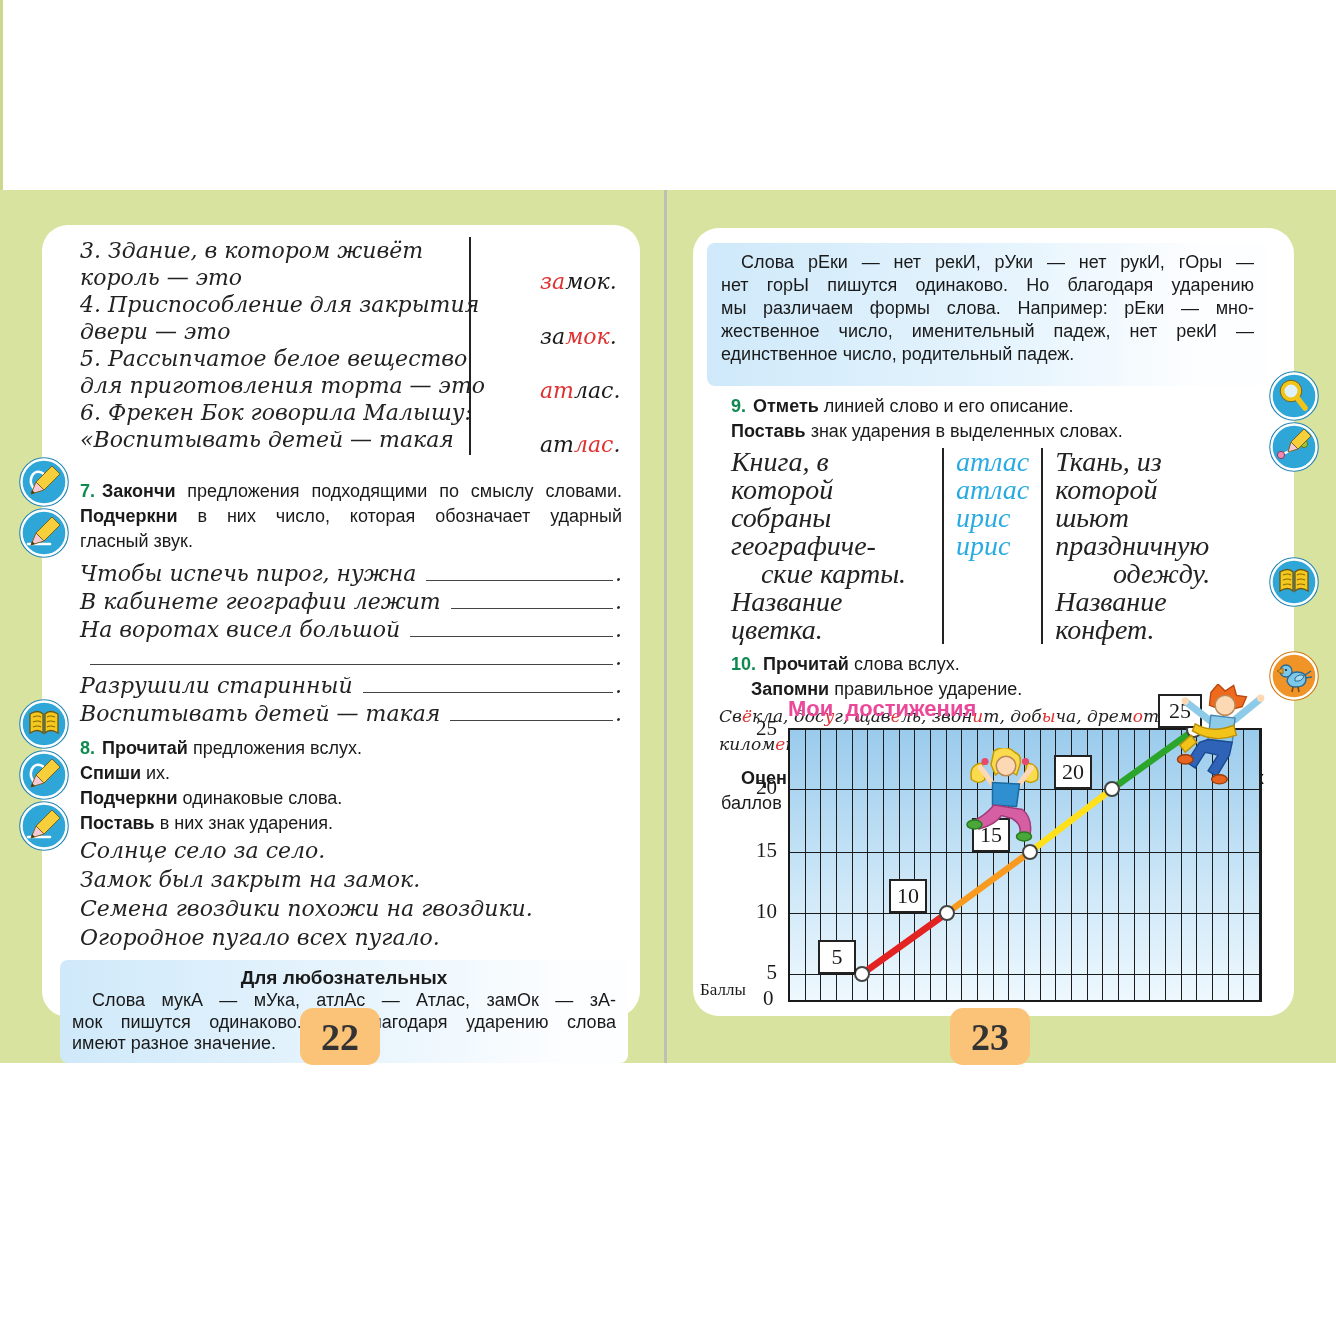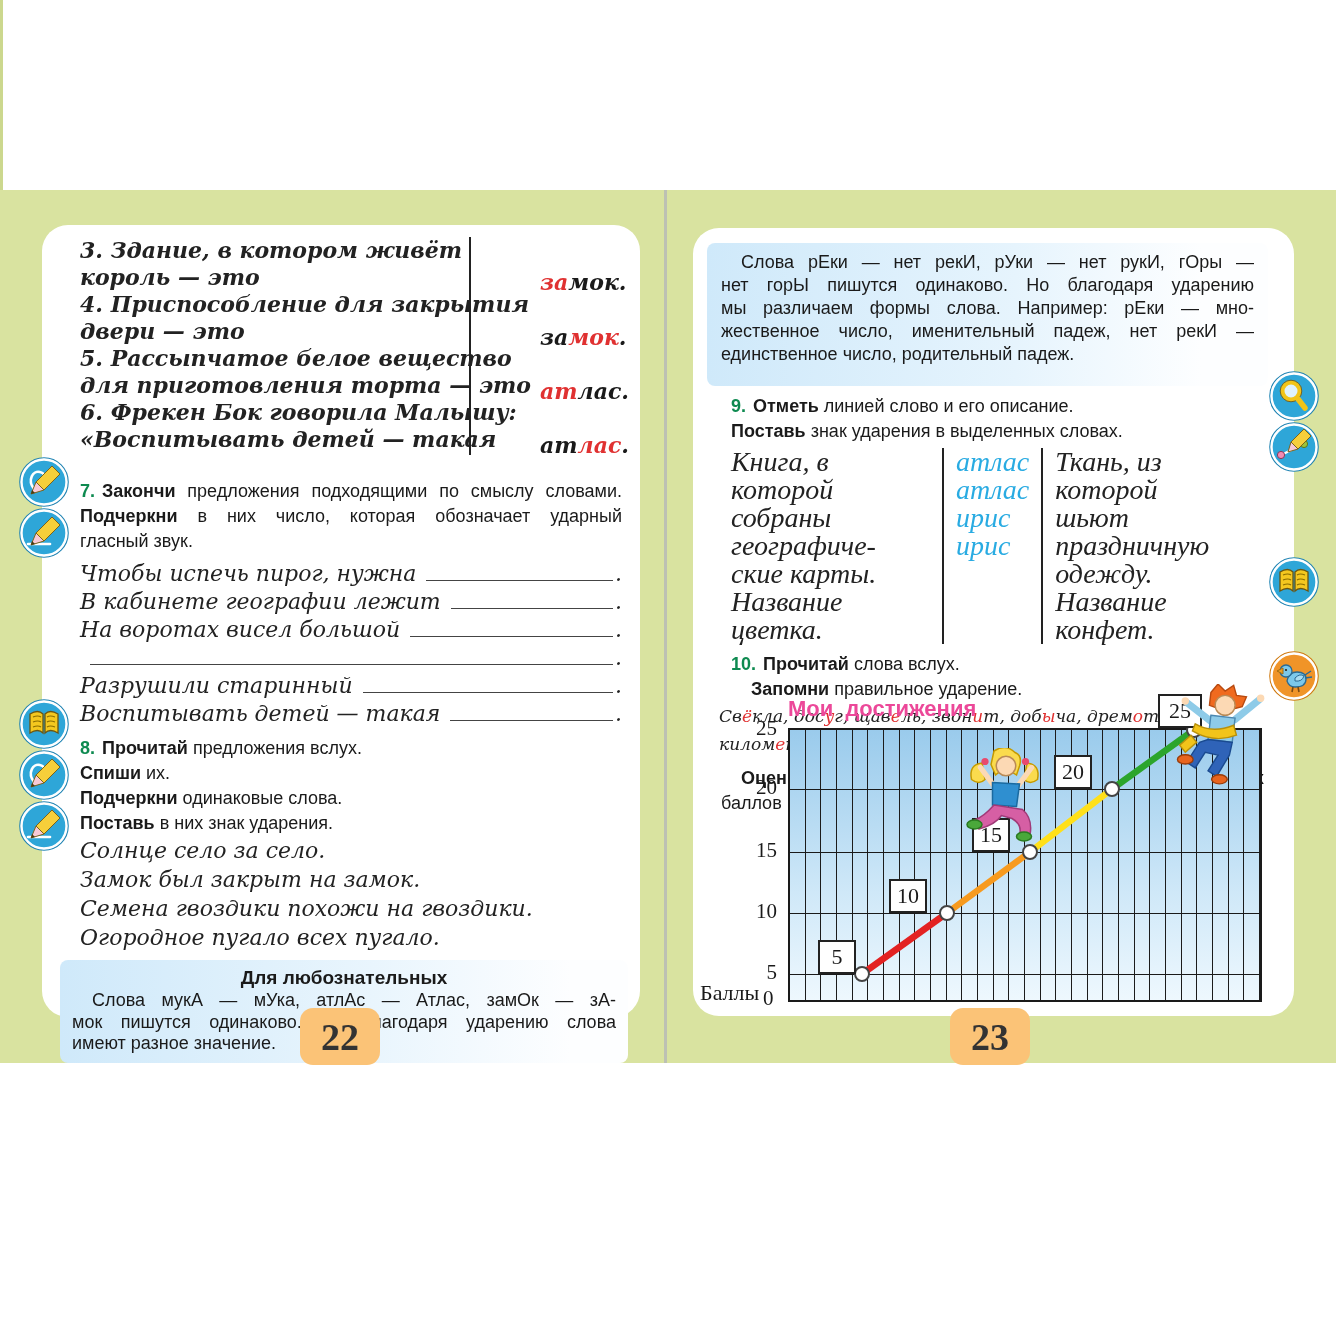--- a/index.html
+++ b/index.html
@@ -22,21 +22,21 @@
   .num{color:#0e8a50;font-weight:bold;margin-right:7px;}
   b{font-weight:bold;}
   .jl{text-align:justify;text-align-last:justify;}
   .ind{text-indent:20px;}
   .cur{font-family:"DejaVu Serif",serif;font-style:italic;color:#222;}
   .r{color:#e03131;}
   .blue{color:#29abe2;}
 
   
   .lcontent{padding:0 18px 0 38px;}
-  .clues{position:relative;height:234px;padding-top:12px;font-weight:bold;}
+  .clues{position:relative;height:234px;padding-top:12px;}
   .clue-line{font-size:22px;line-height:27px;}
   .clue-divider{position:absolute;left:389px;top:12px;height:218px;border-left:2px solid #222;}
   .ans{position:absolute;left:460px;font-family:"DejaVu Serif",serif;font-style:italic;font-size:22px;}
   .task{margin-top:8px;}
   .blanks{margin-top:6px;}
   .bl{display:flex;align-items:baseline;font-size:22px;line-height:28px;}
   .bl .fill{flex:1;border-bottom:1.8px solid #444;margin:0 2px 4px 10px;min-width:40px;}
   .sent{font-size:22px;line-height:29px;}
   .infobox{margin-top:8px;margin-left:-20px;margin-right:-6px;border-radius:8px;
            background:linear-gradient(90deg,#cfe9fa 0%,#e9f5fd 55%,#fdfeff 90%);
@@ -49,36 +49,36 @@
   .bluebox{margin-top:15px;border-radius:8px;
            background:linear-gradient(90deg,#cfe9fa 0%,#e6f4fd 55%,#fdfeff 88%);
            padding:8px 14px 20px 14px;}
   .bluebox .bodyline{font-size:18px;line-height:23px;}
   .rtask{margin:8px 4px 0 24px;}
   .table9{display:flex;margin:4px 0 0 24px;}
   .t9col{font-size:28px;line-height:28px;font-family:Liberation Serif, serif;}
   .t9c1{width:212px;border-right:2px solid #222;padding-right:6px;}
   .t9c2{width:88px;border-right:2px solid #222;padding-left:12px;}
   .t9c3{width:220px;padding-left:12px;}
-  .cen{text-align:left;}
+  .cen{text-align:center;}
   .t10words{margin-left:12px;font-size:17px;line-height:28px;}
   .assess{margin:8px 4px 0 14px;}
 
   
   .chart{position:absolute;left:14px;top:468px;width:561px;height:330px;}
   .chart-title{position:absolute;left:81px;top:0;width:470px;
                font-weight:bold;font-size:22px;color:#ec4899;word-spacing:6px;}
   .plot{position:absolute;left:81px;top:32px;width:470px;height:270px;border:2px solid #1a1a1a;
         background-image:
           repeating-linear-gradient(to right,transparent 0px,transparent 14.7px,#1c1c1c 14.7px,#1c1c1c 15.67px),
           linear-gradient(180deg,#9acbec 0%,#cfe8f8 60%,#eef8fe 100%);}
   .hline{position:absolute;left:0;right:0;border-top:1.6px solid #1a1a1a;}
   .ytick{position:absolute;left:24px;width:46px;text-align:right;
          font-family:"Liberation Serif",serif;font-size:21px;}
-  .ylab{position:absolute;left:-7px;top:284px;font-family:"Liberation Serif",serif;font-size:22px;}
+  .ylab{position:absolute;left:-7px;top:284px;font-family:"Liberation Serif",serif;font-size:17px;}
   .zerotick{position:absolute;left:56px;top:290px;font-family:"Liberation Serif",serif;font-size:21px;}
   .pl{position:absolute;width:34px;height:30px;background:#fff;border:2px solid #222;
       font-family:"Liberation Serif",serif;font-size:22px;display:flex;align-items:center;justify-content:center;}
   .lineSvg{position:absolute;left:0;top:0;overflow:visible;}
   .kid{position:absolute;}
 
   .icn{position:absolute;width:50px;height:50px;}
 </style>
 </head>
 <body>

